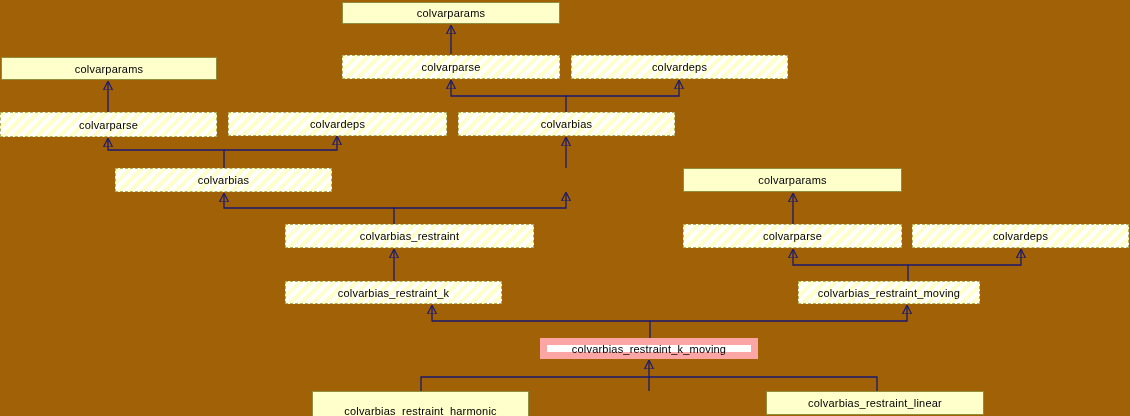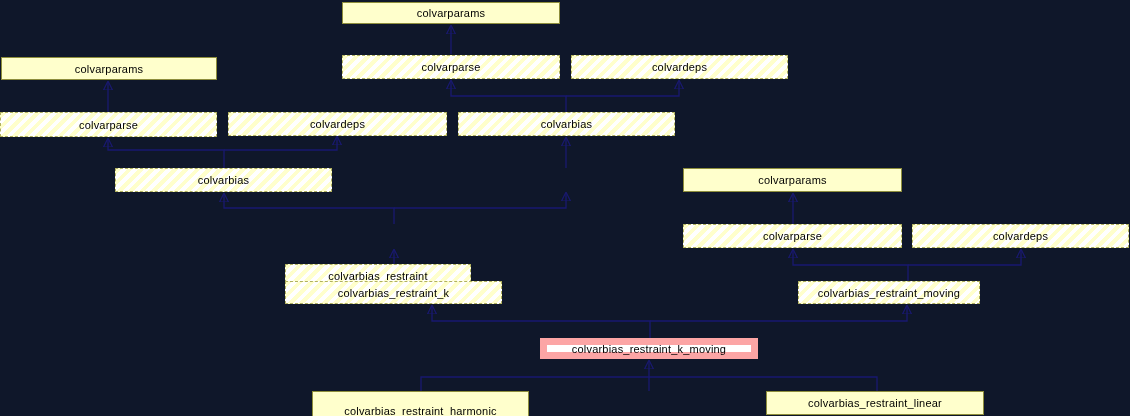--- a/index.html
+++ b/index.html
@@ -1,19 +1,19 @@
 <!DOCTYPE html>
 <html><head>
 <meta charset="utf-8">
 <style>
   html,body { margin:0; padding:0; background:#ffffff; }
   #graph {
     position:relative;
     width:1130px; height:416px;
-    background:#0f172a;
+    background:#a16207;
     font-family:"Liberation Sans", sans-serif;
     overflow:hidden;
   }
   .node {
     position:absolute;
     box-sizing:border-box;
     display:flex; align-items:center; justify-content:center;
     font-size:11px; color:#000000;
     white-space:nowrap;
     letter-spacing:0.2px;
@@ -65,21 +65,21 @@
 
   <div class="node solid" style="left:342px; top:2px;   width:218px; height:22px;">colvarparams</div>
   <div class="node solid" style="left:1px;   top:57px;  width:216px; height:23px;">colvarparams</div>
   <div class="node hatched" style="left:342px; top:55px;  width:218px; height:24px;">colvarparse</div>
   <div class="node hatched" style="left:571px; top:55px;  width:217px; height:24px;">colvardeps</div>
   <div class="node hatched" style="left:0px;   top:112px; width:217px; height:25px;">colvarparse</div>
   <div class="node hatched" style="left:228px; top:112px; width:219px; height:24px;">colvardeps</div>
   <div class="node hatched" style="left:458px; top:112px; width:217px; height:24px;">colvarbias</div>
   <div class="node hatched" style="left:115px; top:168px; width:217px; height:24px;">colvarbias</div>
   <div class="node solid" style="left:683px; top:168px; width:219px; height:24px;">colvarparams</div>
-  <div class="node hatched" style="left:285px; top:224px; width:186px; height:24px;margin-top:40px;">colvarbias_restraint</div>
+  <div class="node hatched" style="left:285px; top:224px; width:249px; height:24px;">colvarbias_restraint</div>
   <div class="node hatched" style="left:683px; top:224px; width:219px; height:24px;">colvarparse</div>
   <div class="node hatched" style="left:912px; top:224px; width:217px; height:24px;">colvardeps</div>
   <div class="node hatched" style="left:285px; top:281px; width:217px; height:23px;">colvarbias_restraint_k</div>
   <div class="node hatched" style="left:798px; top:281px; width:182px; height:23px;">colvarbias_restraint_moving</div>
   <div class="node plain" style="left:540px; top:338px; width:218px; height:21px;">colvarbias_restraint_k_moving</div>
   <div class="node solid" style="left:312px; top:391px; width:217px; height:40px;">colvarbias_restraint_harmonic</div>
   <div class="node solid" style="left:766px; top:391px; width:218px; height:24px;">colvarbias_restraint_linear</div>
 
 </div>
 

